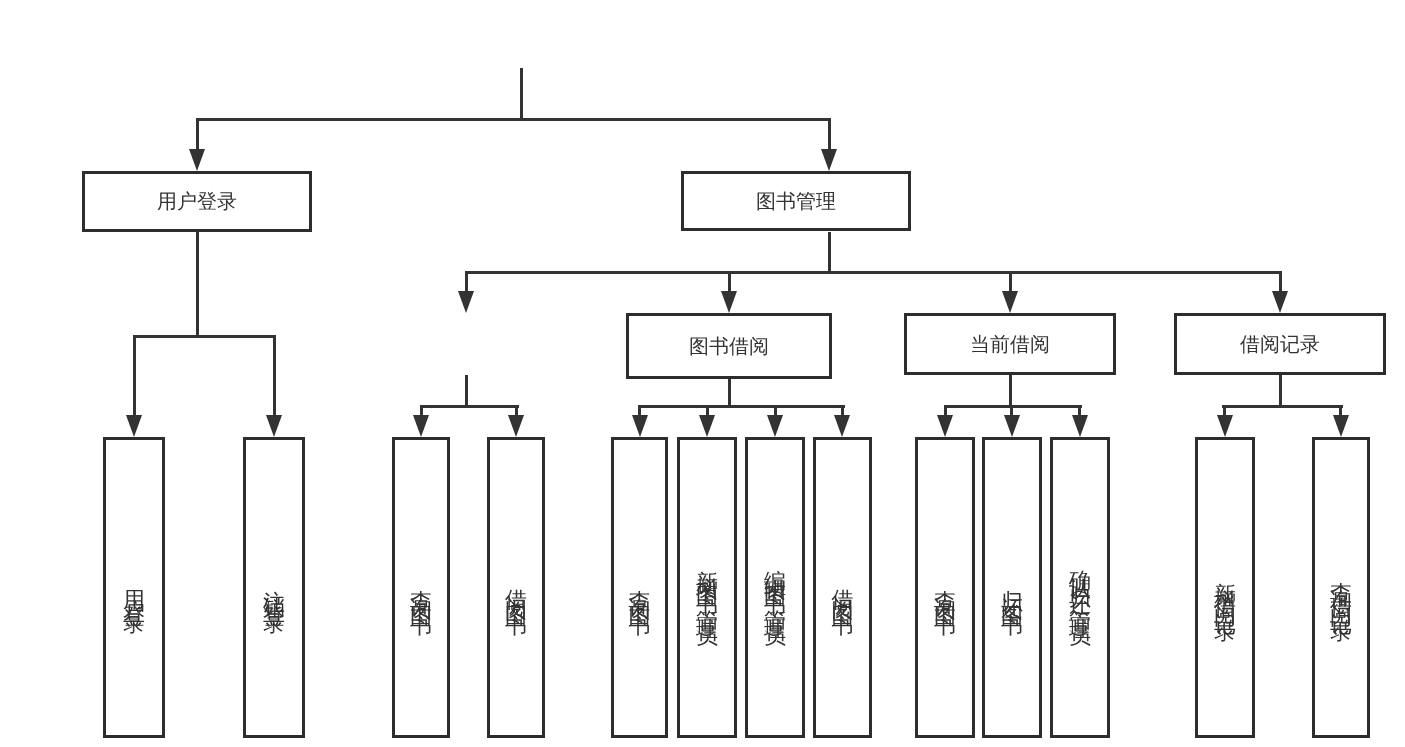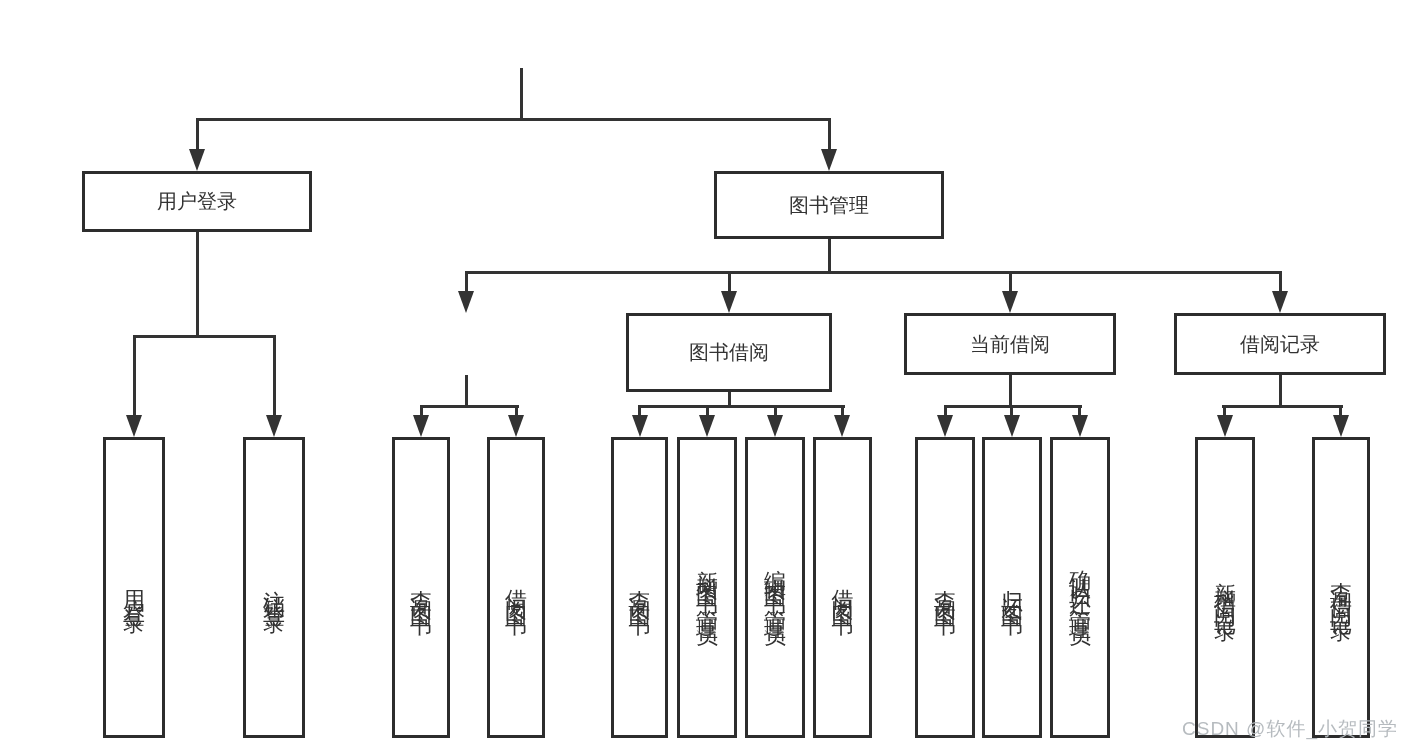--- a/index.html
+++ b/index.html
@@ -74,21 +74,21 @@
     <div class="h-line" style="left:196px; top:118px; width:635px;"></div>
     <div class="v-line" style="left:196px; top:118px; height:34px;"></div>
     <div class="arrow" style="left:189px; top:149px;"></div>
     <div class="v-line" style="left:828px; top:118px; height:34px;"></div>
     <div class="arrow" style="left:821px; top:149px;"></div>
   </div>
 
   <div class="box" style="left:82px; top:171px; width:230px; height:61px;">
     <span>用户登录</span>
   </div>
-  <div class="box" style="left:714px; top:171px; width:230px; height:68px;">
+  <div class="box" style="left:681px; top:171px; width:230px; height:60px;">
     <span>图书管理</span>
   </div>
 
   <div>
     <div class="v-line" style="left:196px; top:232px; height:106px;"></div>
     <div class="h-line" style="left:133px; top:335px; width:142px;"></div>
     <div class="v-line" style="left:133px; top:335px; height:82px;"></div>
     <div class="arrow" style="left:126px; top:415px;"></div>
     <div class="v-line" style="left:273px; top:335px; height:82px;"></div>
     <div class="arrow" style="left:266px; top:415px;"></div>
@@ -100,21 +100,21 @@
     <div class="v-line" style="left:465px; top:271px; height:23px;"></div>
     <div class="arrow" style="left:458px; top:291px;"></div>
     <div class="v-line" style="left:728px; top:271px; height:23px;"></div>
     <div class="arrow" style="left:721px; top:291px;"></div>
     <div class="v-line" style="left:1009px; top:271px; height:23px;"></div>
     <div class="arrow" style="left:1002px; top:291px;"></div>
     <div class="v-line" style="left:1279px; top:271px; height:23px;"></div>
     <div class="arrow" style="left:1272px; top:291px;"></div>
   </div>
 
-  <div class="box" style="left:626px; top:313px; width:206px; height:79px;">
+  <div class="box" style="left:626px; top:313px; width:206px; height:66px;">
     <span>图书借阅</span>
   </div>
   <div class="box" style="left:904px; top:313px; width:212px; height:62px;">
     <span>当前借阅</span>
   </div>
   <div class="box" style="left:1174px; top:313px; width:212px; height:62px;">
     <span>借阅记录</span>
   </div>
 
   <div>
@@ -196,15 +196,14 @@
     <span class="vtext">确认归还（管理员）</span>
   </div>
 
   <div class="box leaf" style="left:1195px; top:437px; width:60px; height:301px;">
     <span class="vtext">新增借阅记录</span>
   </div>
   <div class="box leaf" style="left:1312px; top:437px; width:58px; height:301px;">
     <span class="vtext">查询借阅记录</span>
   </div>
 
-  <div class="watermark">CSDN @软件_小贺同学</div>
 
 </div>
 
 </body></html>

